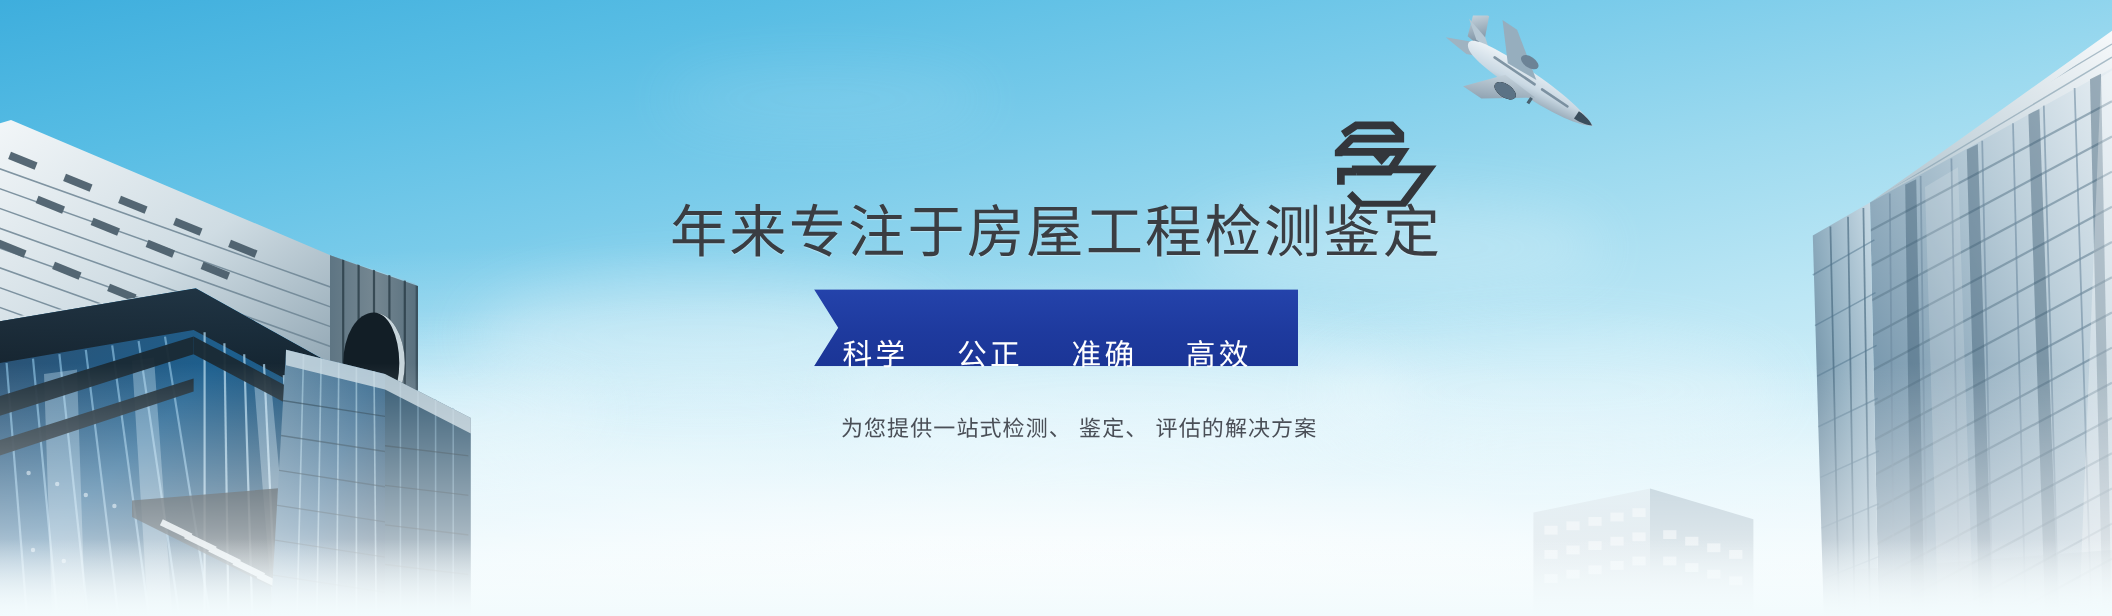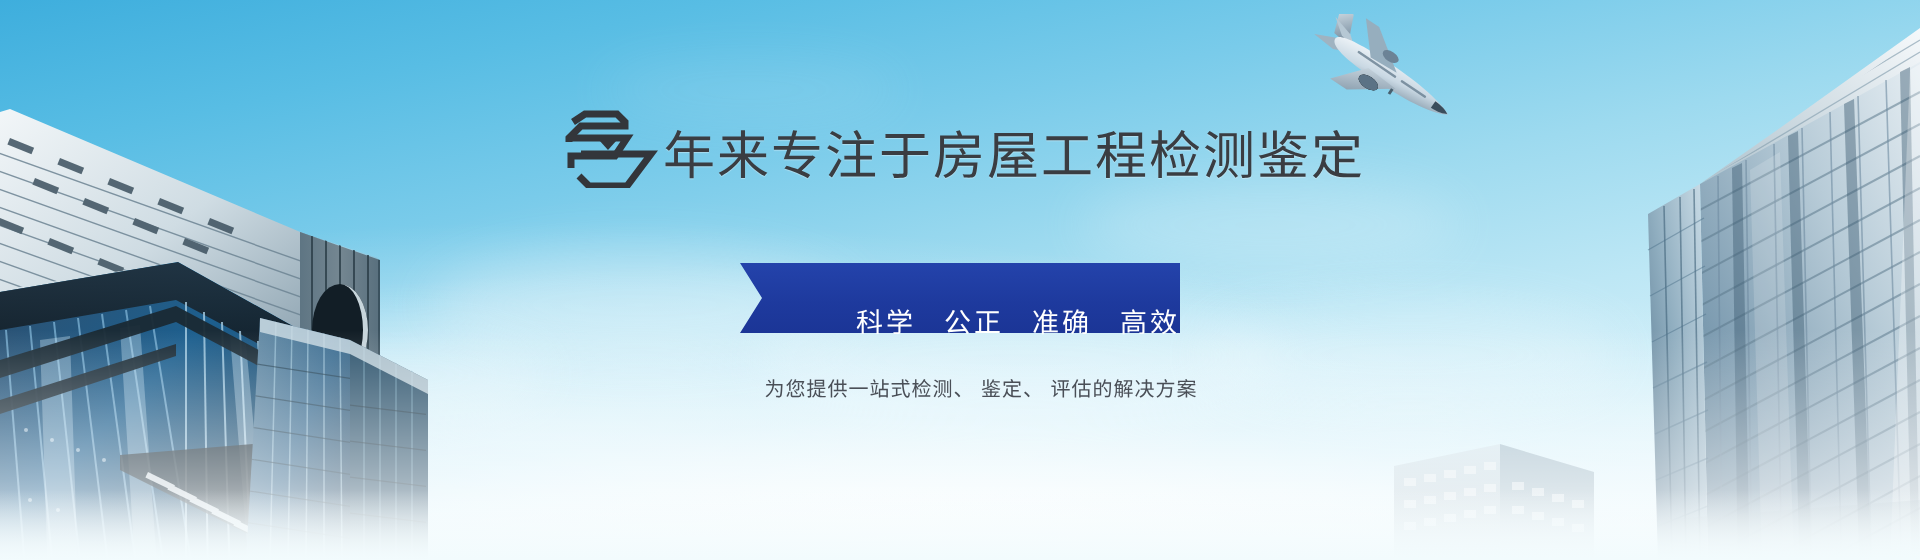--- a/index.html
+++ b/index.html
@@ -40,21 +40,21 @@
   .mid-bldg{left:230px;top:300px;width:230px;height:260px;}
   .far-bldg{left:1380px;top:370px;width:230px;height:190px;}
 
   
   .content{
     position:absolute;left:0;top:0;width:1920px;height:560px;
     display:flex;flex-direction:column;align-items:center;
   }
   .headline{
     position:absolute;left:50%;top:108px;transform:translateX(-50%);
-    display:flex;align-items:flex-end;white-space:nowrap;
+    display:flex;align-items:flex-end;white-space:nowrap;flex-direction:column;
   }
   .big-char{
     display:block;width:104px;height:80px;margin-right:4px;margin-bottom:-4px;
   }
   .headline-text{
     font-size:52px;line-height:56px;letter-spacing:2px;color:#3a3d42;
     font-weight:500;
     font-family:"Liberation Sans","DejaVu Sans",sans-serif;
     text-shadow:0 1px 1px rgba(255,255,255,0.35);
   }
@@ -65,22 +65,22 @@
     width:440px;height:70px;
   }
   .ribbon{
     position:absolute;inset:0;
     background:#1f3fa5;
     background:linear-gradient(180deg,#2443ab 0%,#1e3a9e 55%,#1b3596 100%);
     clip-path:polygon(0 0, 440px 0, 440px 70px, 0 70px, 22px 35px);
     box-shadow:0 2px 6px rgba(20,45,120,0.25);
   }
   .ribbon-items{
-    position:absolute;inset:0;display:flex;align-items:center;justify-content:flex-end;
-    gap:28px;padding-left:26px;margin-top:44px;
+    position:absolute;inset:0;display:flex;align-items:center;justify-content:flex-start;
+    gap:44px;padding-left:26px;margin-top:44px;
   }
   .ribbon-item{
     color:#ffffff;font-size:27px;letter-spacing:3px;font-weight:400;
     font-family:"Liberation Sans","DejaVu Sans",sans-serif;
   }
 
   
   .subtitle{
     position:absolute;left:50%;top:373px;transform:translateX(-50%);
     color:#4a4f57;font-size:20px;letter-spacing:1px;white-space:nowrap;

